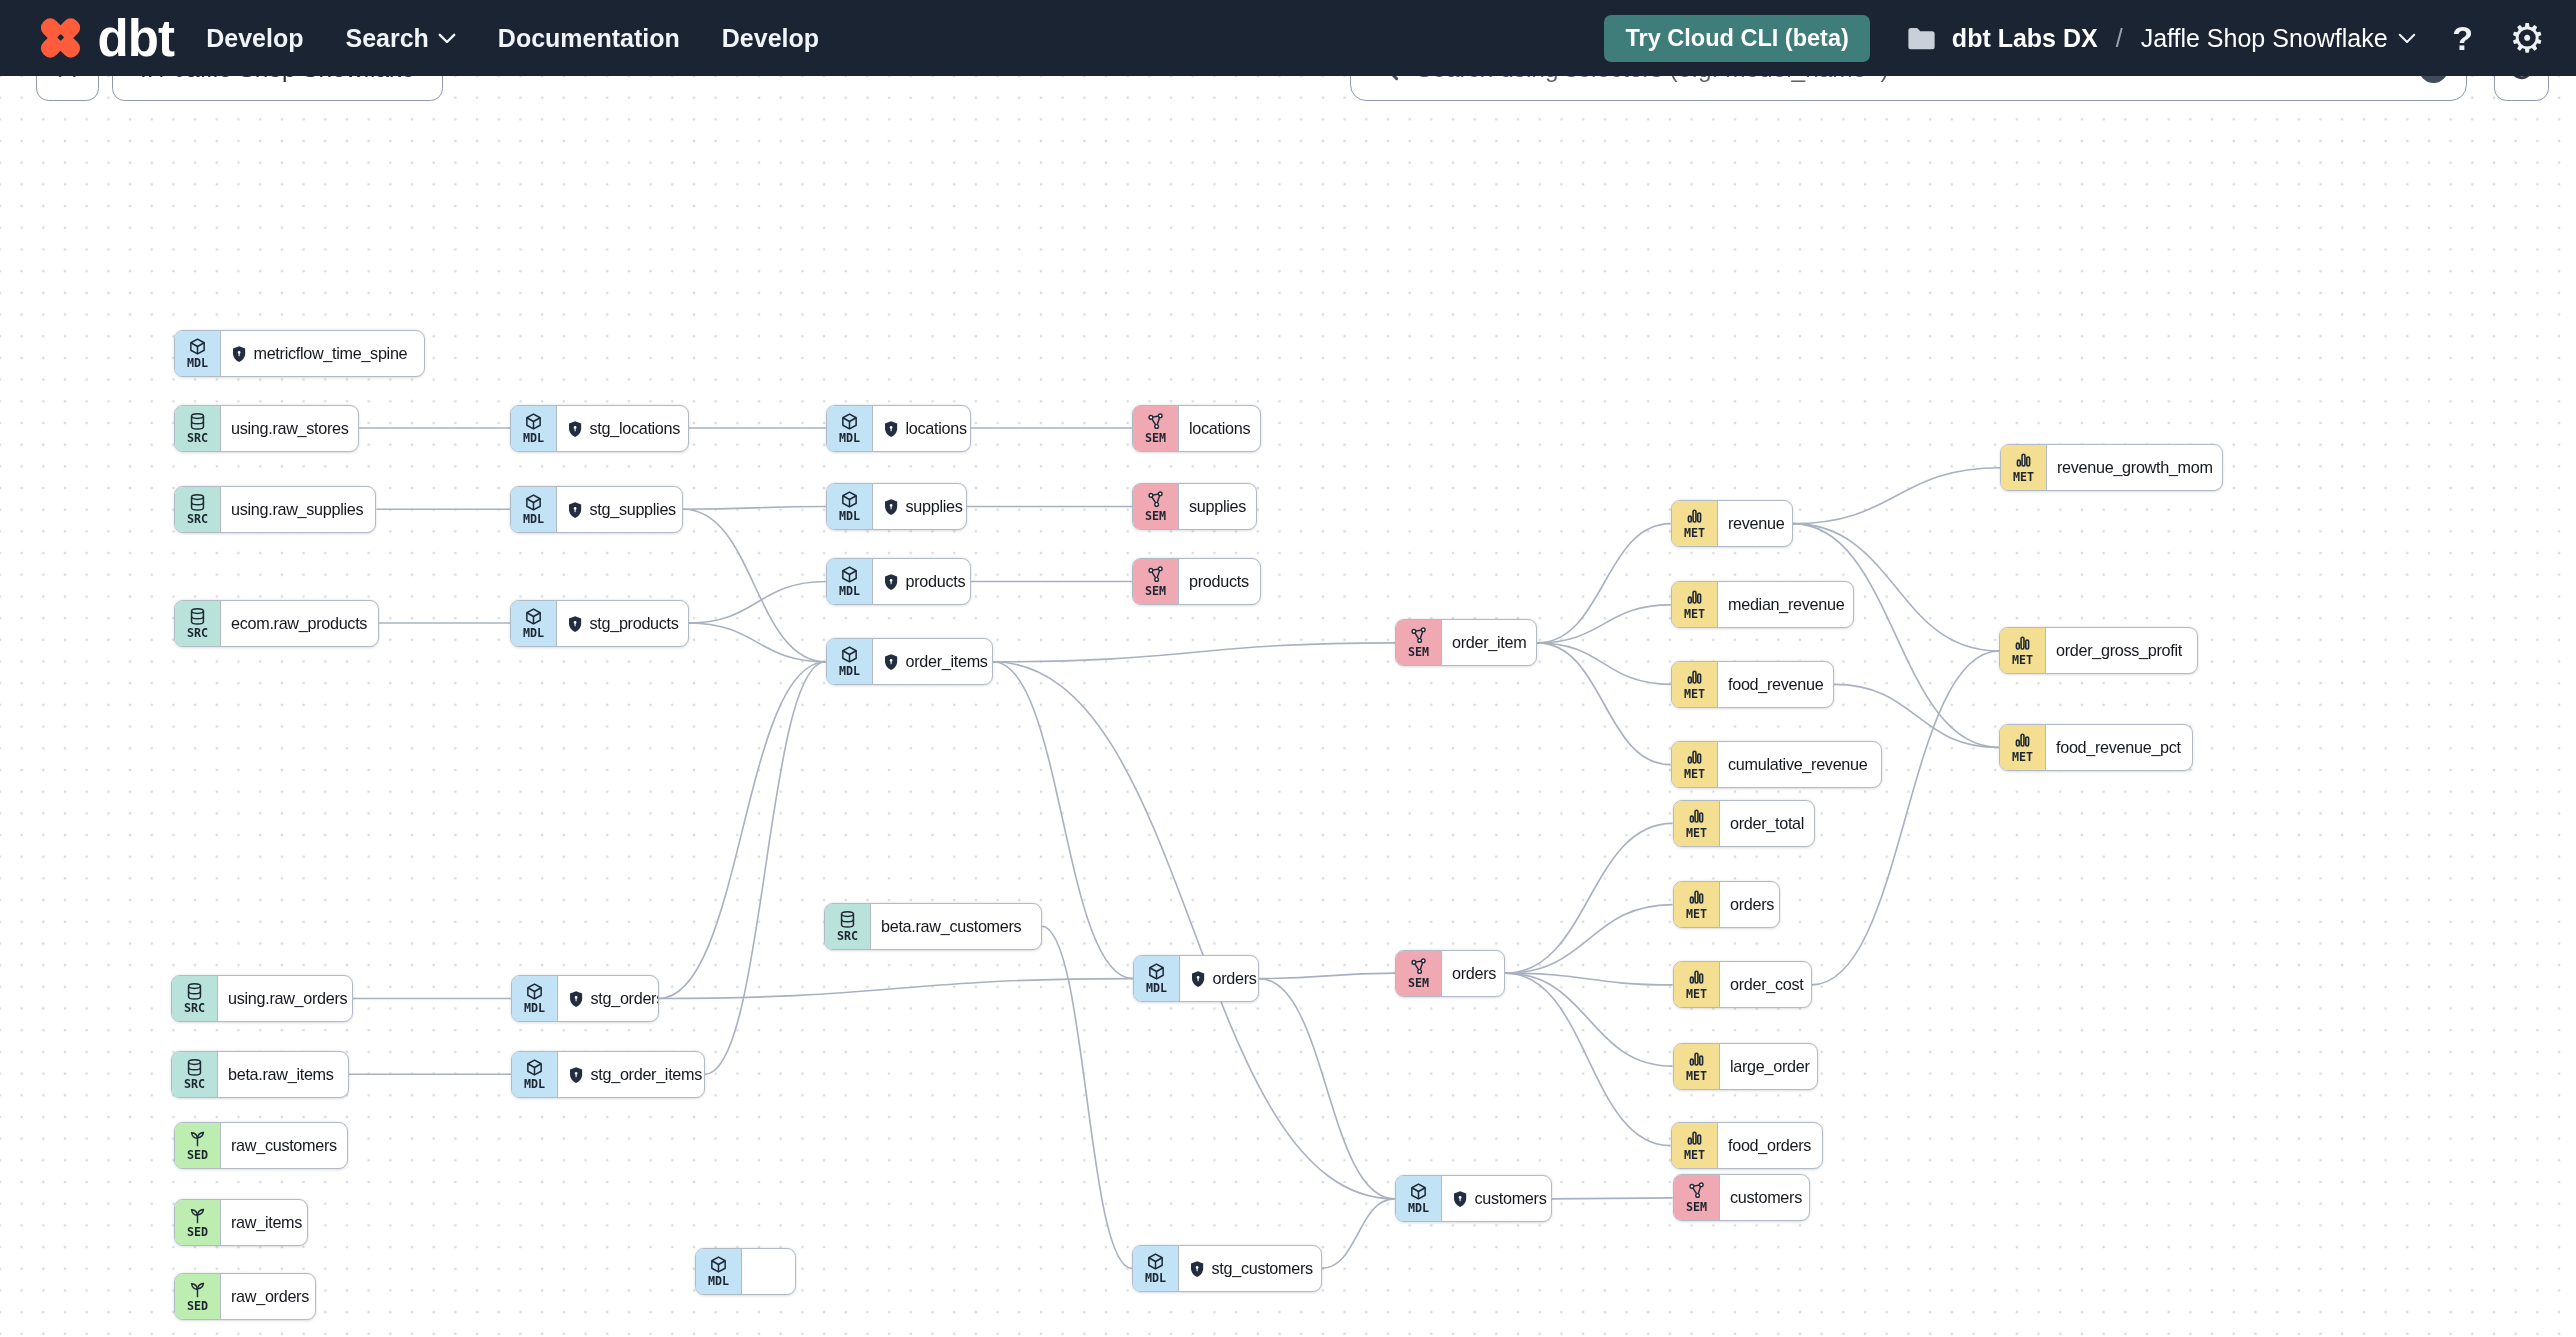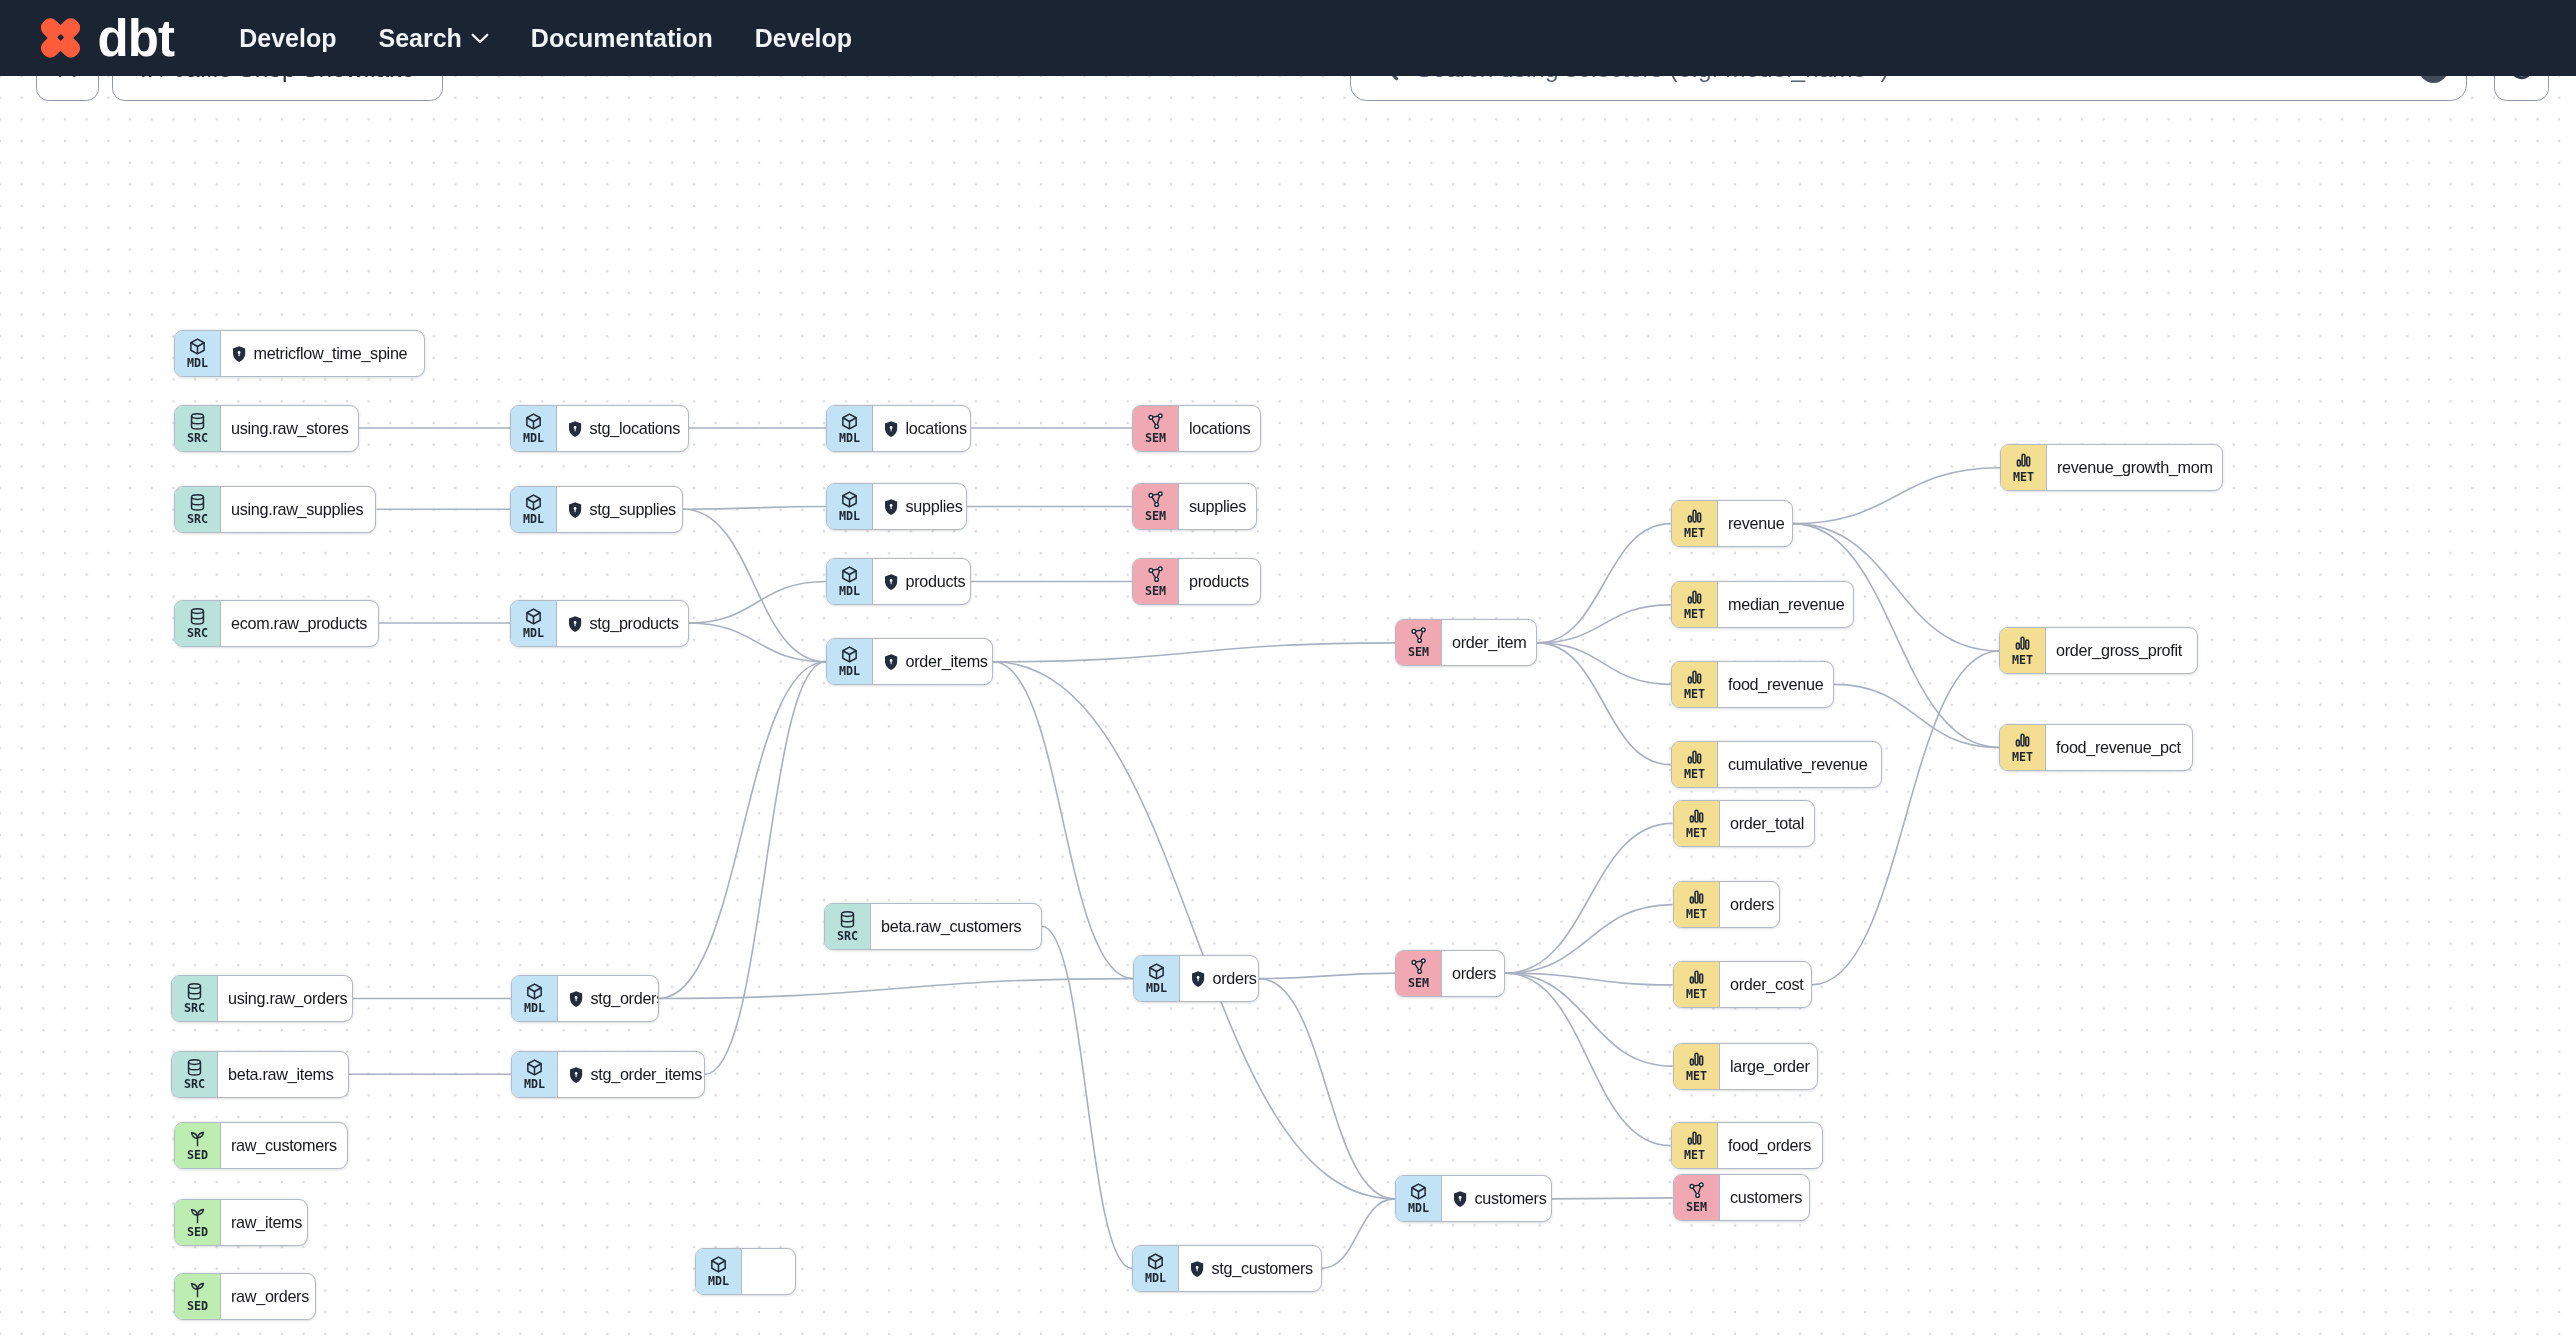--- a/index.html
+++ b/index.html
@@ -16,21 +16,21 @@
     background:#1b2432;display:flex;align-items:center;z-index:30;
   }
   .brand{display:flex;align-items:center;margin-left:36px;}
   .logo-mark{position:relative;width:49px;height:49px;}
   .logo-mark .bar{position:absolute;left:0.9px;top:15.3px;width:47px;height:18px;border-radius:8.1px;background:#ff5c3c;}
   .logo-mark .bar.a{transform:rotate(45deg);}
   .logo-mark .bar.b{transform:rotate(-45deg);}
   .logo-mark .core{position:absolute;left:19px;top:19px;width:10.8px;height:10.8px;background:#ff5c3c;border-radius:2.7px;transform:rotate(45deg);box-shadow:0 0 0 3.6px #ff5c3c;}
   .logo-mark .hole{position:absolute;left:21.7px;top:21.7px;width:5.4px;height:5.4px;background:#1b2432;border-radius:0.9px;transform:rotate(45deg);}
   .logo-text{color:#ffffff;font-size:51px;font-weight:700;margin-left:12.6px;letter-spacing:-0.9px;}
-  .nav{display:flex;align-items:center;margin-left:65px;gap:42px;}
+  .nav{display:flex;align-items:center;margin-left:32px;gap:42px;}
   .nav-item{color:#f1f4f8;font-size:25px;font-weight:600;display:flex;align-items:center;gap:9px;cursor:pointer;}
   .chev{width:18px;height:10.8px;}
   .top-right{display:flex;align-items:center;margin-left:auto;margin-right:31px;gap:36px;}
   .cta{
     background:#3e7d79;color:#ffffff;font-size:23.5px;font-weight:600;
     padding:10px 21.7px;border-radius:7.2px;border:none;white-space:nowrap;cursor:pointer;
   }
   .acct{display:flex;align-items:center;gap:14.4px;color:#ffffff;}
   .acct .folder{width:31px;height:25px;}
   .acct-name{font-size:25px;font-weight:700;}
@@ -778,16 +778,34 @@
           <path d="M2 2 L10 10 L18 2" stroke="#f1f4f8" stroke-width="2.6" fill="none" stroke-linecap="round" stroke-linejoin="round"></path>
         </svg>
       </div>
       <div class="nav-item">
         <span>Documentation</span>
       </div>
       <div class="nav-item">
         <span>Develop</span>
       </div>
     </div>
+    <div class="top-right">
+      <button class="cta">Try Cloud CLI (beta)</button>
+      <div class="acct">
+        <svg class="folder" viewBox="0 0 24 20">
+          <path d="M1.5 3.5 Q1.5 1.5 3.5 1.5 L8.5 1.5 L11 4.2 L20.5 4.2 Q22.5 4.2 22.5 6.2 L22.5 16.5 Q22.5 18.5 20.5 18.5 L3.5 18.5 Q1.5 18.5 1.5 16.5 Z" fill="#c9d0da"></path>
+        </svg>
+        <span class="acct-name">dbt Labs DX</span>
+        <span class="acct-sep">/</span>
+        <span class="proj">
+          <span>Jaffle Shop Snowflake</span>
+          <svg class="chev" viewBox="0 0 20 12">
+            <path d="M2 2 L10 10 L18 2" stroke="#f1f4f8" stroke-width="2.2" fill="none" stroke-linecap="round" stroke-linejoin="round"></path>
+          </svg>
+        </span>
+      </div>
+      <span class="help">?</span>
+      <span class="gear">⚙</span>
+    </div>
   </div>
 
 </div>
 
 
 </body></html>

